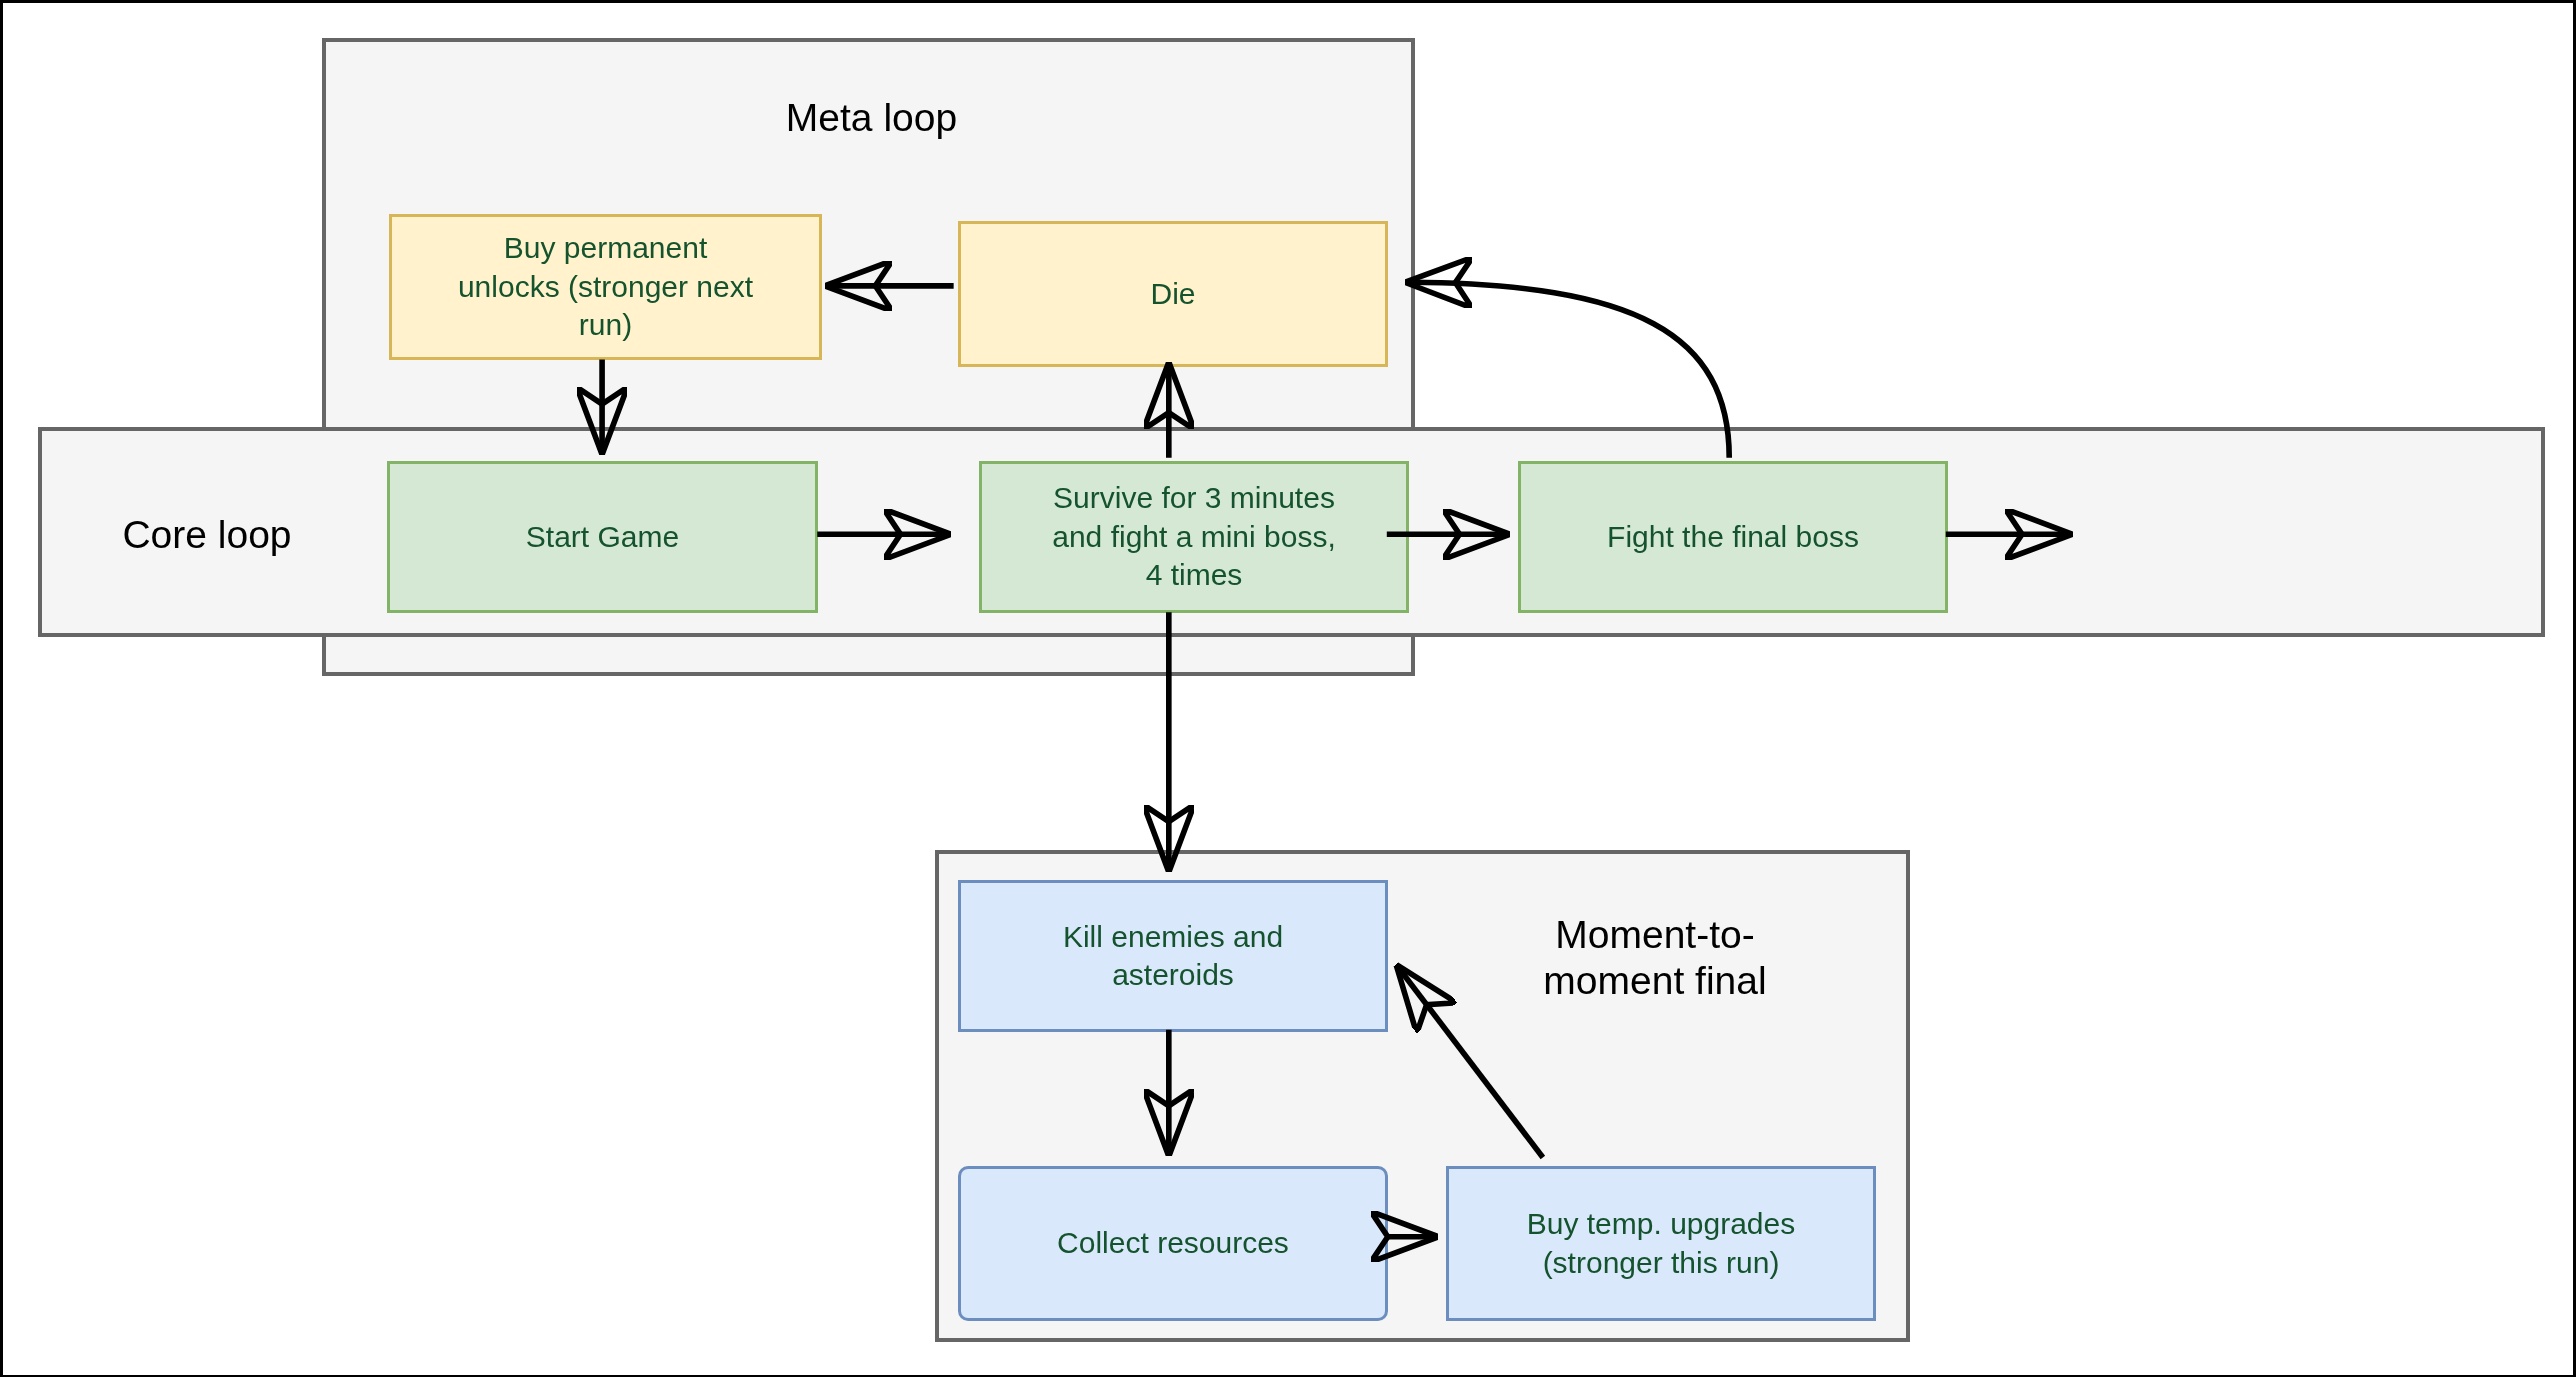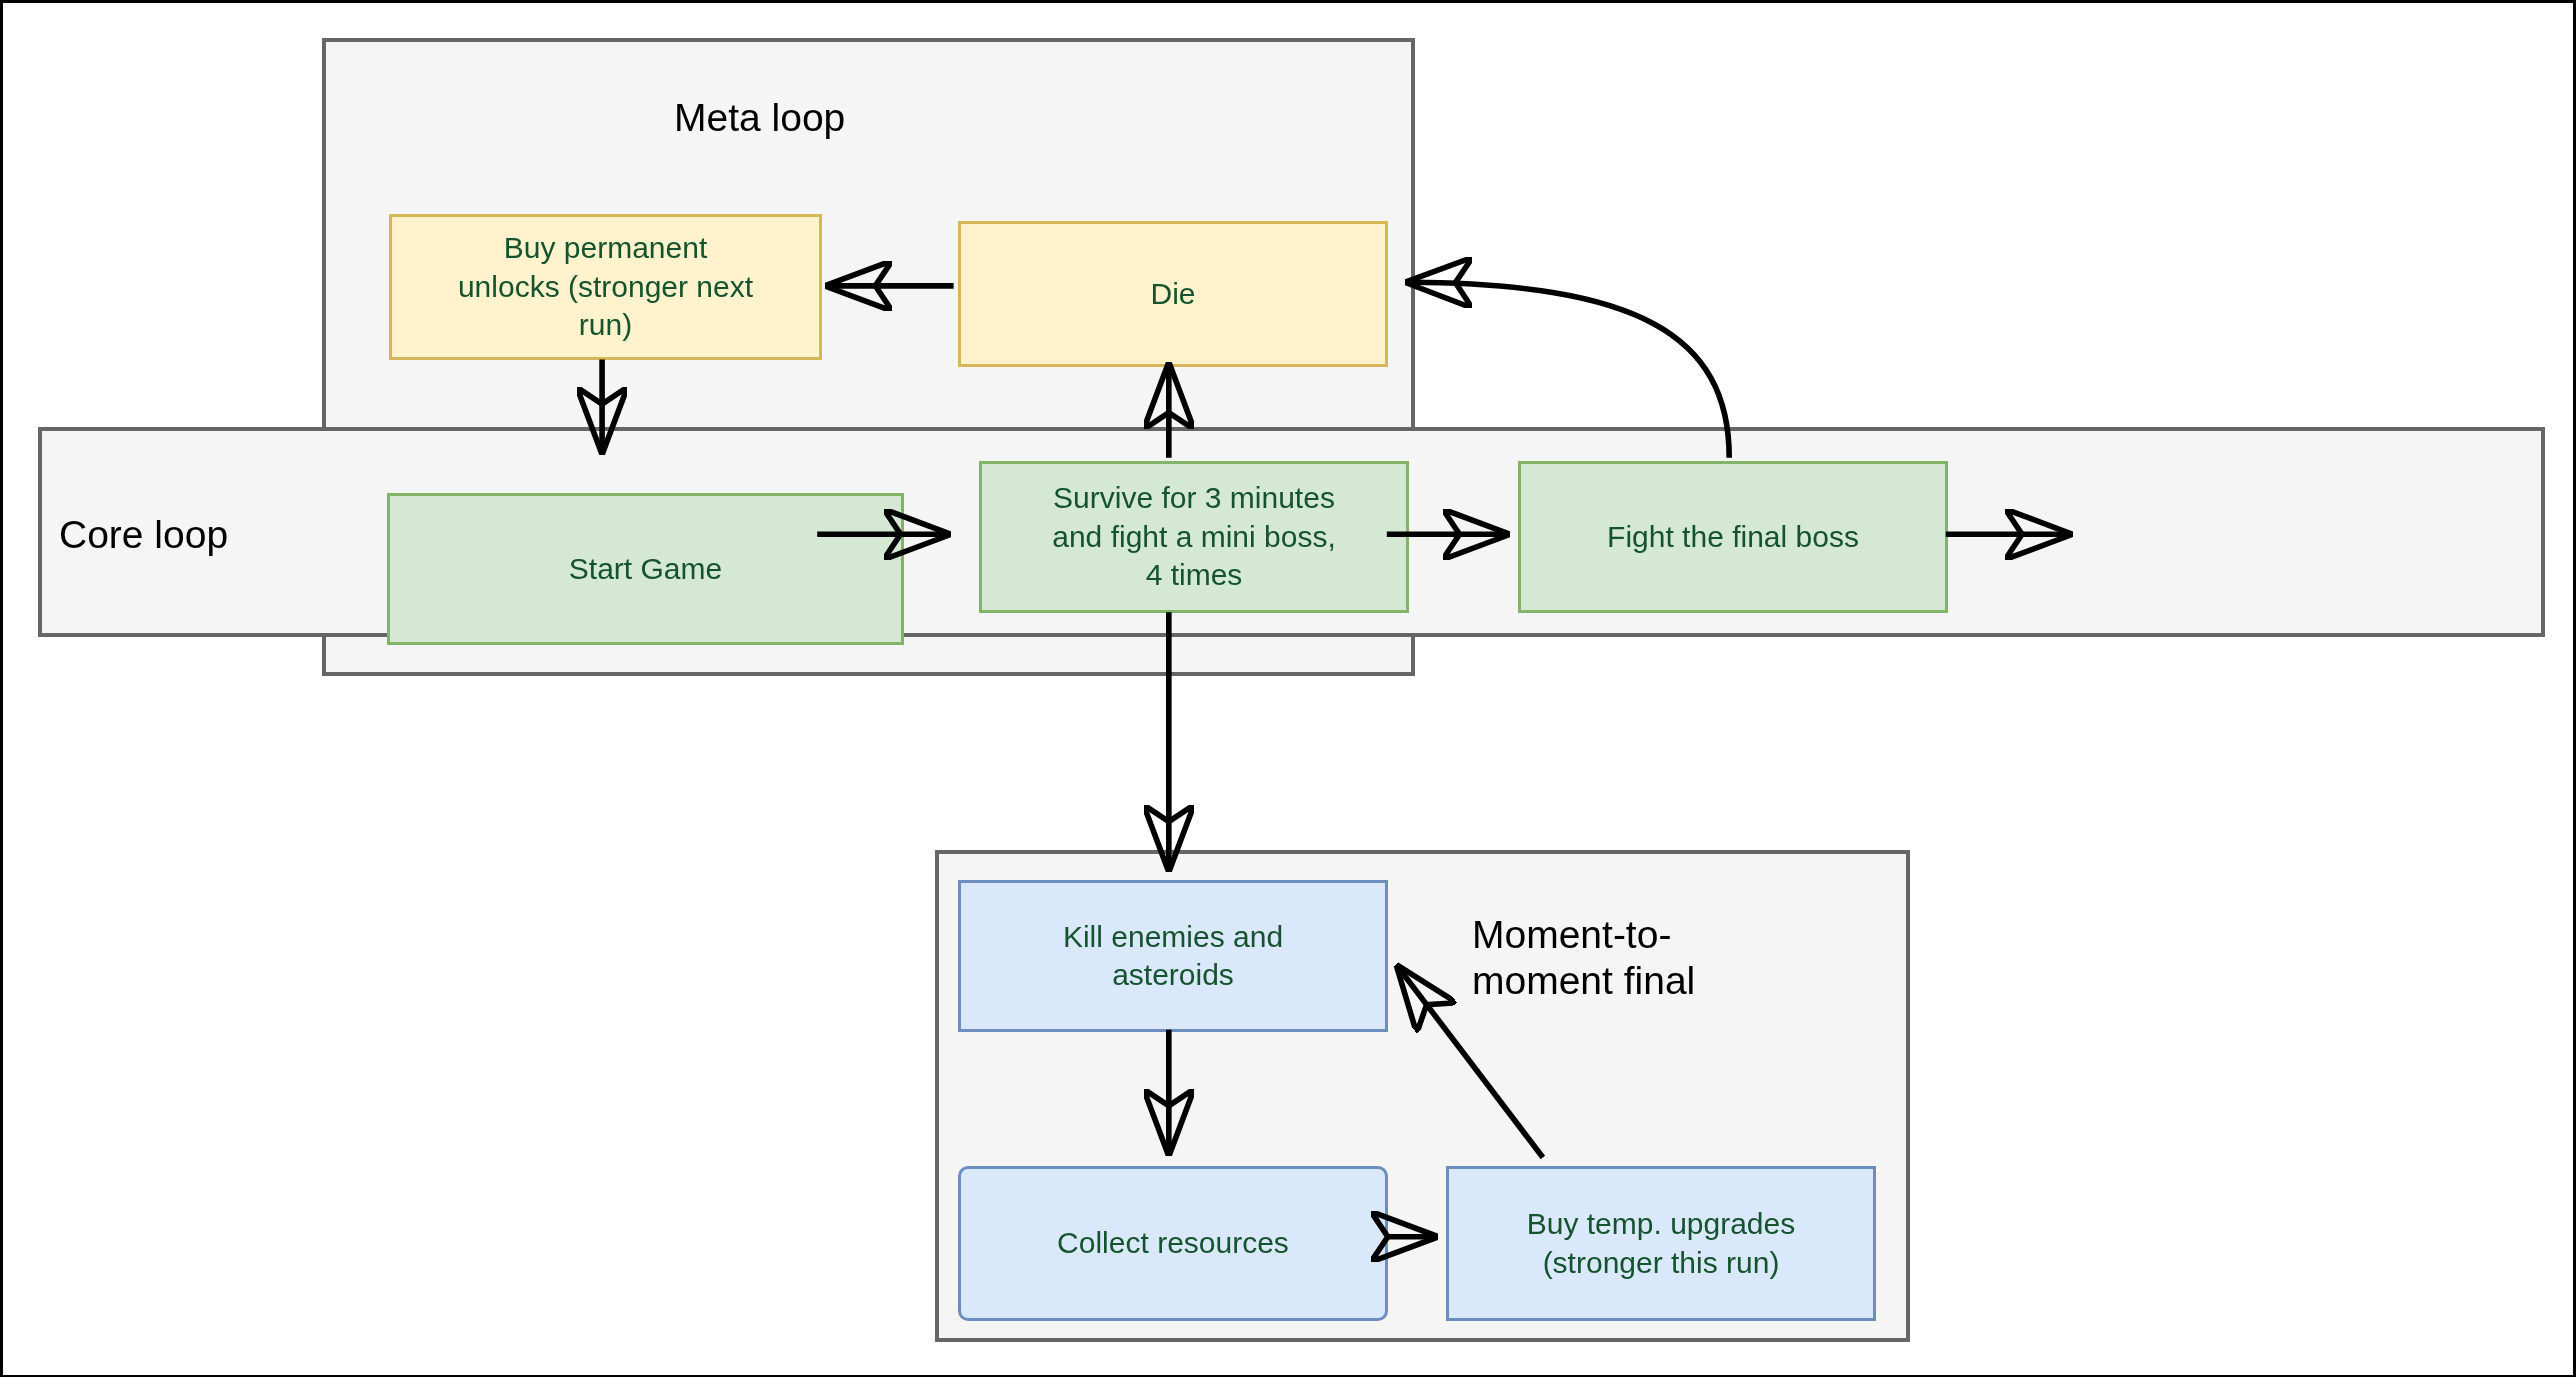--- a/index.html
+++ b/index.html
@@ -20,21 +20,21 @@
   .container-box {
     position: absolute;
     background: #f5f5f5;
     border: 4.2px solid #666666;
     box-sizing: border-box;
   }
   .container-label {
     position: absolute;
     font-size: 39px;
     color: #000000;
-    text-align: left;
+    text-align: center;
     line-height: 1.18;
     white-space: pre-line;
     z-index: 6;
   }
   .node {
     position: absolute;
     box-sizing: border-box;
     display: flex;
     align-items: center;
     justify-content: center;
@@ -128,21 +128,21 @@
   <div class="node node-yellow" style="left:386px; top:211px; width:433px; height:146px;">
     <span>Buy permanent
 unlocks (stronger next
 run)</span>
   </div>
 
   <div class="node node-yellow fit" style="left:955px; top:218px; width:430px; height:146px;">
     <span>Die</span>
   </div>
 
-  <div class="node node-green fit" style="left:384px; top:458px; width:517px; height:152px;margin-top:32px;">
+  <div class="node node-green fit" style="left:384px; top:458px; width:431px; height:152px;">
     <span>Start Game</span>
   </div>
 
   <div class="node node-green fit" style="left:955px; top:458px; width:430px; height:152px;margin-left:21px;">
     <span>Survive for 3 minutes
 and fight a mini boss,
 4 times</span>
   </div>
 
   <div class="node node-green fit" style="left:1515px; top:458px; width:430px; height:152px;">

